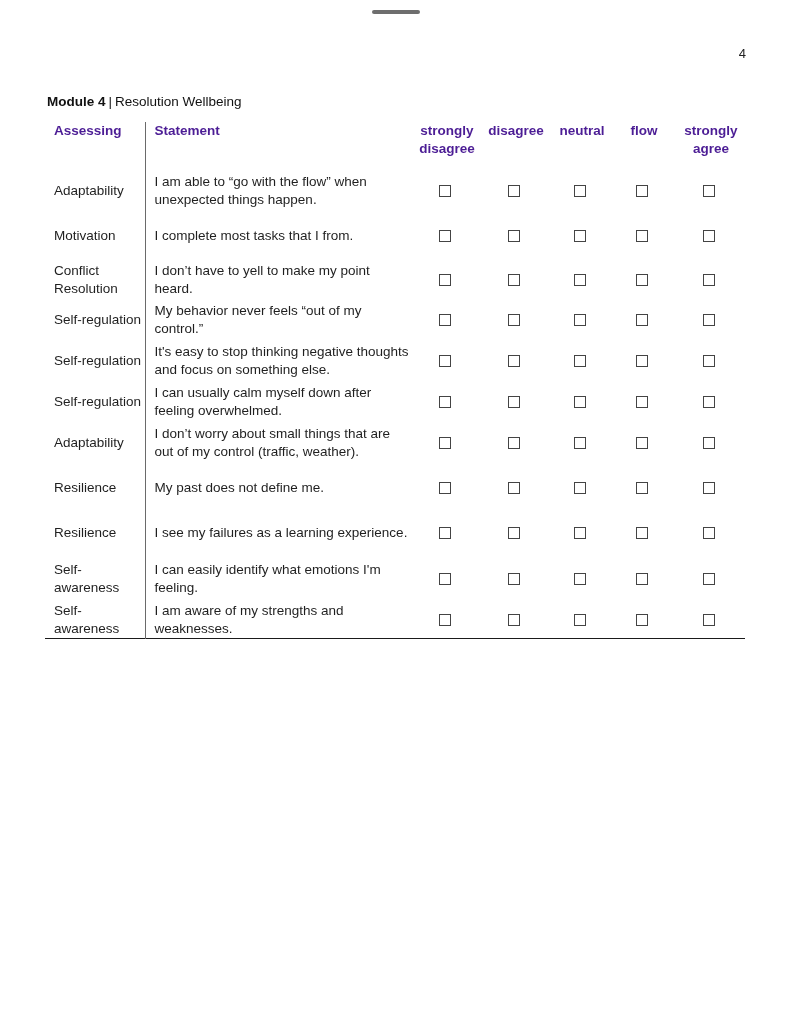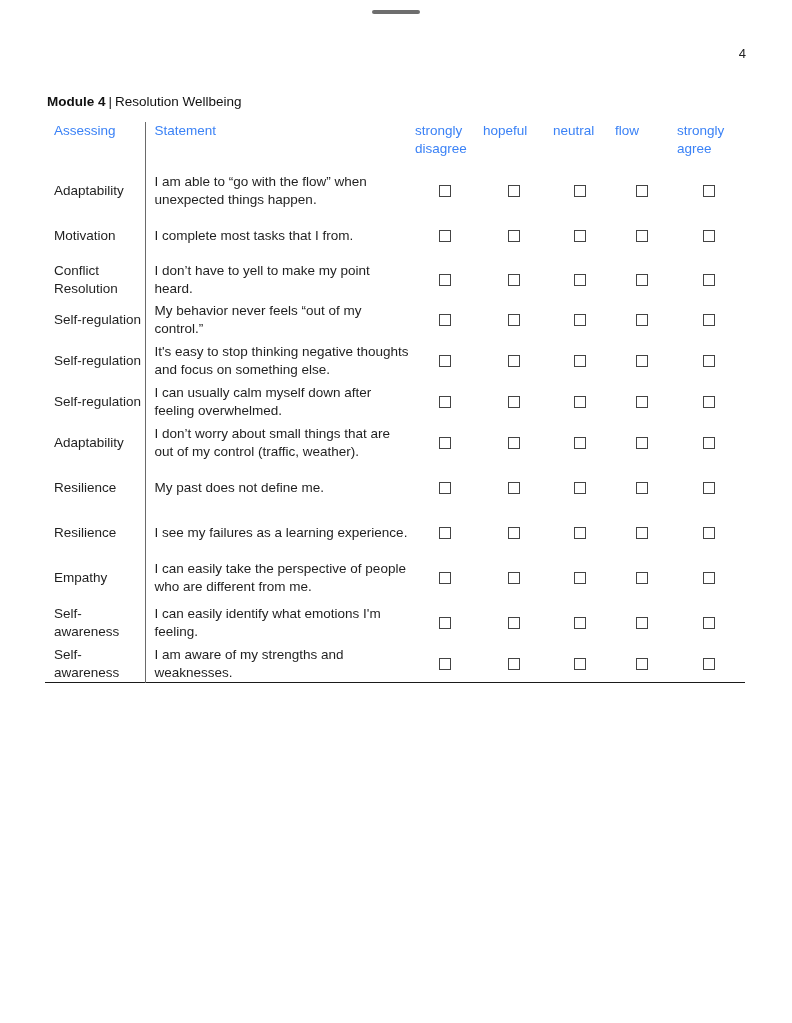--- a/index.html
+++ b/index.html
@@ -46,41 +46,42 @@
       left: 45px;
       top: 122px;
       width: 700px;
       border-collapse: collapse;
       table-layout: fixed;
       font-size: 13.5px;
       line-height: 18px;
       border-bottom: 1.5px solid #1a1a1a;
     }
     table.survey th {
-      font-weight: normal;
+      font-weight: bold;
       text-align: left;
       vertical-align: top;
       padding: 0 0 0 9px;
       height: 46px;
-      color: #3b82f6;
+      color: #4c1d95;
     }
     table.survey td {
       vertical-align: middle;
       padding: 0 0 0 9px;
       color: #1f1f1f;
     }
     table.survey th.assess, table.survey td.assess {
       padding-left: 9px;
       border-right: 1.5px solid #6a6a6a;
     }
     table.survey th.stmt, table.survey td.stmt {
       padding-left: 9px;
     }
     table.survey th.opt {
       padding-left: 4px;
+      text-align: center;
     }
     table.survey td.opt {
       text-align: center;
       padding: 0;
     }
     .cb {
       display: inline-block;
       width: 10px;
       height: 10px;
       border: 1.2px solid #444;
@@ -114,21 +115,21 @@
       <col class="c-d">
       <col class="c-n">
       <col class="c-a">
       <col class="c-sa">
   </colgroup>
   <thead>
     <tr>
       <th class="assess">Assessing</th>
       <th class="stmt">Statement</th>
       <th class="opt">strongly disagree</th>
-      <th class="opt">hopeful</th>
+      <th class="opt">disagree</th>
       <th class="opt">neutral</th>
       <th class="opt">flow</th>
       <th class="opt">strongly agree</th>
     </tr>
   </thead>
   <tbody id="rows">
       <tr style="height: 46px;">
         <td class="assess">Adaptability</td>
         <td class="stmt">I am able to “go with the flow” when unexpected things happen.</td>
         <td class="opt"><span class="cb"></span></td>
@@ -202,29 +203,20 @@
       </tr>
       <tr style="height: 46px;">
         <td class="assess">Resilience</td>
         <td class="stmt">I see my failures as a learning experience.</td>
         <td class="opt"><span class="cb"></span></td>
         <td class="opt"><span class="cb"></span></td>
         <td class="opt"><span class="cb"></span></td>
         <td class="opt"><span class="cb"></span></td>
         <td class="opt"><span class="cb"></span></td>
       </tr>
-      <tr style="height: 44px;">
-        <td class="assess">Empathy</td>
-        <td class="stmt">I can easily take the perspective of people who are different from me.</td>
-        <td class="opt"><span class="cb"></span></td>
-        <td class="opt"><span class="cb"></span></td>
-        <td class="opt"><span class="cb"></span></td>
-        <td class="opt"><span class="cb"></span></td>
-        <td class="opt"><span class="cb"></span></td>
-      </tr>
       <tr style="height: 46px;">
         <td class="assess">Self-awareness</td>
         <td class="stmt">I can easily identify what emotions I'm feeling.</td>
         <td class="opt"><span class="cb"></span></td>
         <td class="opt"><span class="cb"></span></td>
         <td class="opt"><span class="cb"></span></td>
         <td class="opt"><span class="cb"></span></td>
         <td class="opt"><span class="cb"></span></td>
       </tr>
       <tr style="height: 32px;">

